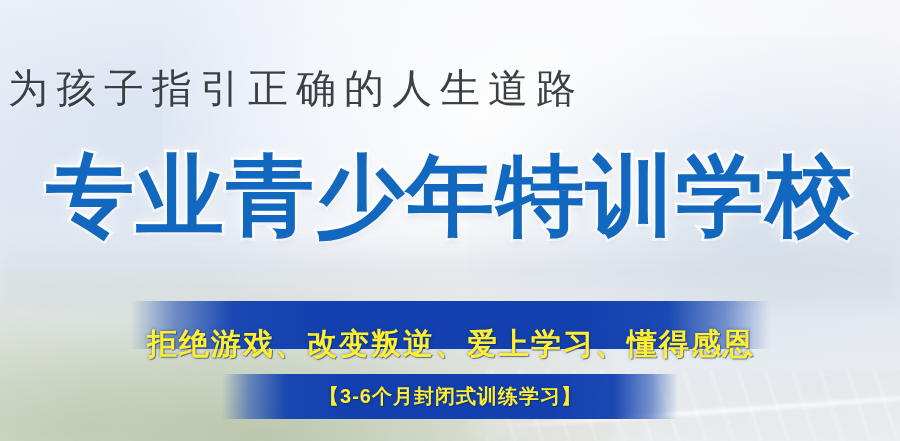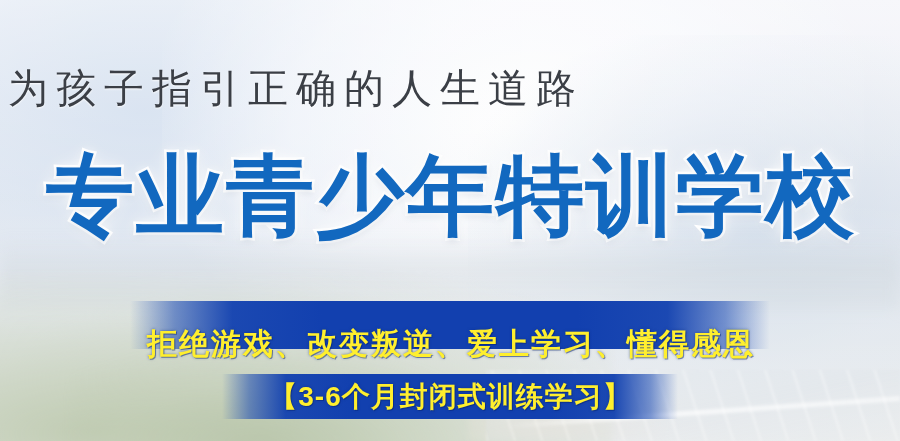--- a/index.html
+++ b/index.html
@@ -279,21 +279,21 @@
       rgba(22,73,180,0) 0%,
       rgba(21,70,178,0.55) 6%,
       rgba(19,66,176,0.96) 14%,
       rgba(18,64,175,1) 28%,
       rgba(18,64,175,1) 72%,
       rgba(19,66,176,0.96) 86%,
       rgba(21,70,178,0.55) 94%,
       rgba(22,73,180,0) 100%);
   }
   .ribbon-2 .ribbon-text {
-    font-size: 28px;
+    font-size: 20px;
     line-height: 45px;
     letter-spacing: 1px;
     text-indent: 1px;
   }
 </style>
 </head>
 <body>
 
 <div class="banner">
 

